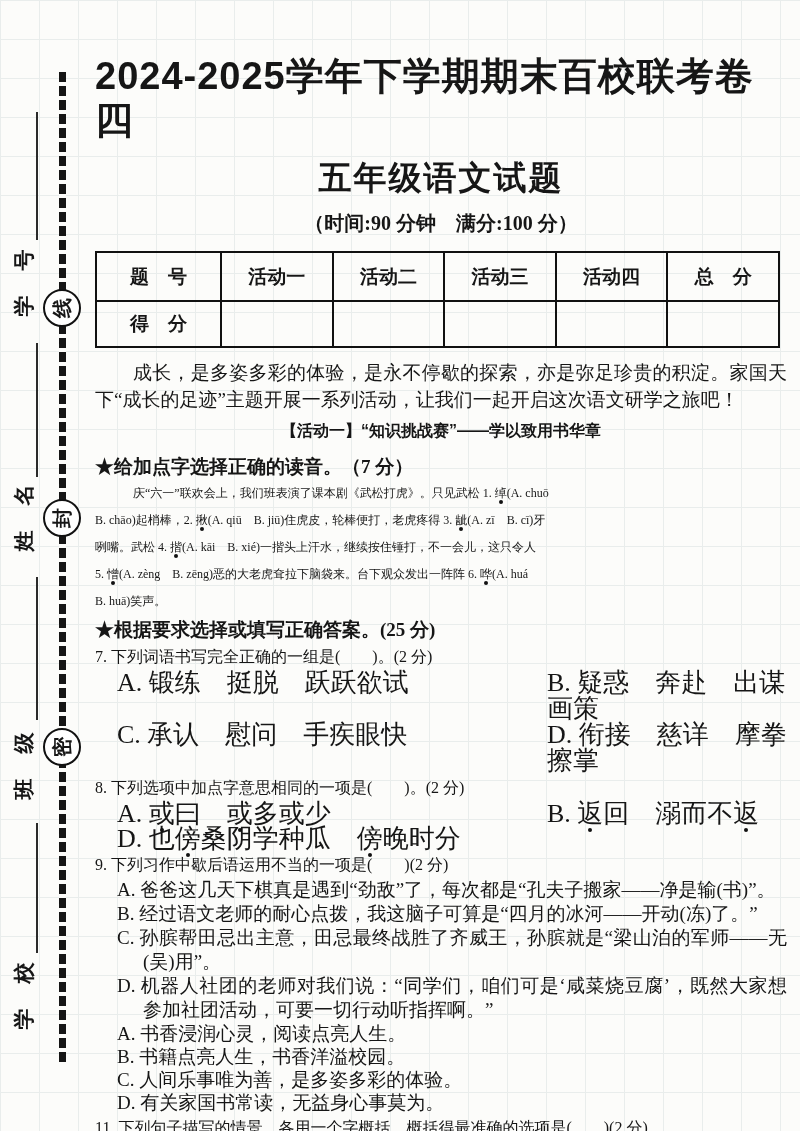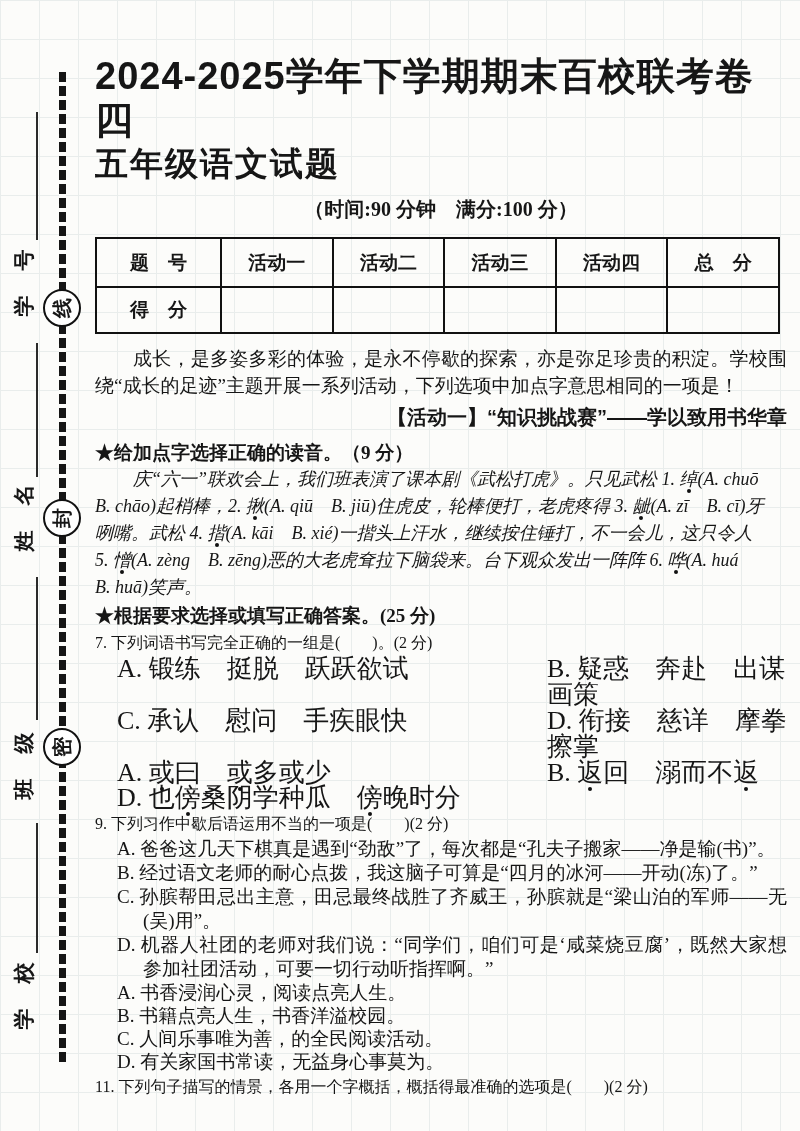--- a/index.html
+++ b/index.html
@@ -31,37 +31,37 @@
   .seal-circle{
     position:absolute; left:43px; width:34px; height:34px; border:2px solid #111;
     border-radius:50%; background:#fff; text-align:center; line-height:34px;
     font-size:20px; font-weight:600; transform:rotate(-90deg); z-index:2;
   }
   .sc1{top:289px;} .sc2{top:499px;} .sc3{top:728px;}
   
   main{position:absolute; left:95px; top:0; width:692px;}
   .t1{margin:54px 0 0; font-size:38px; line-height:44px; 
       font-family:"Liberation Sans","DejaVu Sans",sans-serif; font-weight:900; letter-spacing:1px;}
-  .t2{margin:2px 0 0; font-size:33px; line-height:40px; 
+  .t2{margin:16px 0 0; font-size:33px; line-height:40px; text-align:center;
       font-family:"Liberation Sans","DejaVu Sans",sans-serif; font-weight:900; letter-spacing:2px;}
   .subtitle{margin:12px 0 0; font-size:20px; line-height:26px; text-align:center; font-weight:600;}
   table.score{border-collapse:collapse; width:685px; margin:15px 0 0; table-layout:fixed;}
   table.score th, table.score td{
     border:2px solid #111; text-align:center; padding:4px;
     font-family:"Liberation Sans","DejaVu Sans",sans-serif; font-size:19px; font-weight:700;
   }
   table.score tr:first-child th{height:39px;}
   table.score tr:last-child td{height:36px;border-radius:14px;}
   .col0{width:115px;}
   .intro{margin:11px 0 0; font-size:19px; line-height:27px; text-indent:38px; text-align:justify;}
-  .heading{margin:5px 0 10px; font-size:20px; line-height:26px; text-align:right;
+  .heading{margin:5px 0 10px; font-size:16px; line-height:26px; text-align:center;
       font-family:"Liberation Sans","DejaVu Sans",sans-serif; font-weight:800;}
   .task{margin:2px 0 0; font-size:19px; line-height:26px; font-weight:600;}
   .passage{margin:0;}
-  .p-line{font-size:18px; line-height:27px; white-space:nowrap;font-style:italic;}
+  .p-line{font-size:12px; line-height:27px; white-space:nowrap;}
   .p-first{text-indent:38px;}
   .stem{font-size:16px; line-height:27px;}
   .stem.hang{padding-left:26px; text-indent:-26px;}
   .opt-row{display:flex; font-size:26px; line-height:26px;}
   .opt-row .opt{padding-left:22px;}
   .opt-row .opt.left{width:430px; flex:none; box-sizing:border-box;}
   .q8 .opt-row{line-height:25px;}
   .opt-block{font-size:19px; line-height:24px; padding-left:48px; text-indent:-26px; text-align:justify;}
   .opt-line{font-size:19px; line-height:23px; padding-left:22px;}
   
@@ -110,25 +110,25 @@
         <td>得　分</td>
         <td></td>
         <td></td>
         <td></td>
         <td></td>
         <td></td>
       </tr>
     </tbody>
       </table>
 
-    <p class="intro">成长，是多姿多彩的体验，是永不停歇的探索，亦是弥足珍贵的积淀。学校围绕“成长的足迹”主题开展一系列活动，下列选项中加点字意思相同的一项是！</p>
+    <p class="intro">成长，是多姿多彩的体验，是永不停歇的探索，亦是弥足珍贵的积淀。家国天下“成长的足迹”主题开展一系列活动，让我们一起开启这次语文研学之旅吧！</p>
 
     <h3 class="heading">【活动一】“知识挑战赛”——学以致用书华章</h3>
 
-    <div class="task">★给加点字选择正确的读音。（9 分）</div>
+    <div class="task">★给加点字选择正确的读音。（7 分）</div>
 
     <div class="passage">
       <div class="p-line p-first">庆“六一”联欢会上，我们班表演了课本剧《武松打虎》。只见武松 1. <span class="dot">绰</span>(A. chuō</div>
       <div class="p-line">B. chāo)起梢棒，2. <span class="dot">揪</span>(A. qiū　B. jiū)住虎皮，轮棒便打，老虎疼得 3. <span class="dot">龇</span>(A. zī　B. cī)牙</div>
       <div class="p-line">咧嘴。武松 4. <span class="dot">揩</span>(A. kāi　B. xié)一揩头上汗水，继续按住锤打，不一会儿，这只令人</div>
       <div class="p-line">5. <span class="dot">憎</span>(A. zèng　B. zēng)恶的大老虎耷拉下脑袋来。台下观众发出一阵阵 6. <span class="dot">哗</span>(A. huá</div>
       <div class="p-line">B. huā)笑声。</div>
     </div>
 
     <div class="task">★根据要求选择或填写正确答案。(25 分)</div>
@@ -139,41 +139,42 @@
         <div class="opt left">A. 锻练　挺脱　跃跃欲试</div>
         <div class="opt">B. 疑惑　奔赴　出谋画策</div>
       </div>
       <div class="opt-row">
         <div class="opt left">C. 承认　慰问　手疾眼快</div>
         <div class="opt">D. 衔接　慈详　摩拳擦掌</div>
       </div>
     </section>
 
     <section class="q q8">
+      <div class="stem">8. 下列选项中加点字意思相同的一项是(　　)。(2 分)</div>
       <div class="opt-row">
         <div class="opt left">A. <span class="dot">或</span>曰　<span class="dot">或</span>多或少</div>
         <div class="opt">B. <span class="dot">返</span>回　溺而不<span class="dot">返</span></div>
       </div>
       <div class="opt-row">
         <div class="opt">D. 也<span class="dot">傍</span>桑阴学种瓜　<span class="dot">傍</span>晚时分</div>
       </div>
     </section>
 
     <section class="q q9">
       <div class="stem">9. 下列习作中歇后语运用不当的一项是(　　)(2 分)</div>
       <div class="opt-block">A. 爸爸这几天下棋真是遇到“劲敌”了，每次都是“孔夫子搬家——净是输(书)”。</div>
       <div class="opt-block">B. 经过语文老师的耐心点拨，我这脑子可算是“四月的冰河——开动(冻)了。”</div>
       <div class="opt-block">C. 孙膑帮田忌出主意，田忌最终战胜了齐威王，孙膑就是“梁山泊的军师——无(吴)用”。</div>
       <div class="opt-block">D. 机器人社团的老师对我们说：“同学们，咱们可是‘咸菜烧豆腐’，既然大家想参加社团活动，可要一切行动听指挥啊。”</div>
     </section>
 
     <section class="q q10">
       <div class="opt-line">A. 书香浸润心灵，阅读点亮人生。</div>
       <div class="opt-line">B. 书籍点亮人生，书香洋溢校园。</div>
-      <div class="opt-line">C. 人间乐事唯为善，的全民阅读活动。</div>
+      <div class="opt-line">C. 人间乐事唯为善，是多姿多彩的体验。</div>
       <div class="opt-line">D. 有关家国书常读，无益身心事莫为。</div>
     </section>
 
     <section class="q q11">
       <div class="stem">11. 下列句子描写的情景，各用一个字概括，概括得最准确的选项是(　　)(2 分)</div>
 
     </section>
 
   </main>
 

